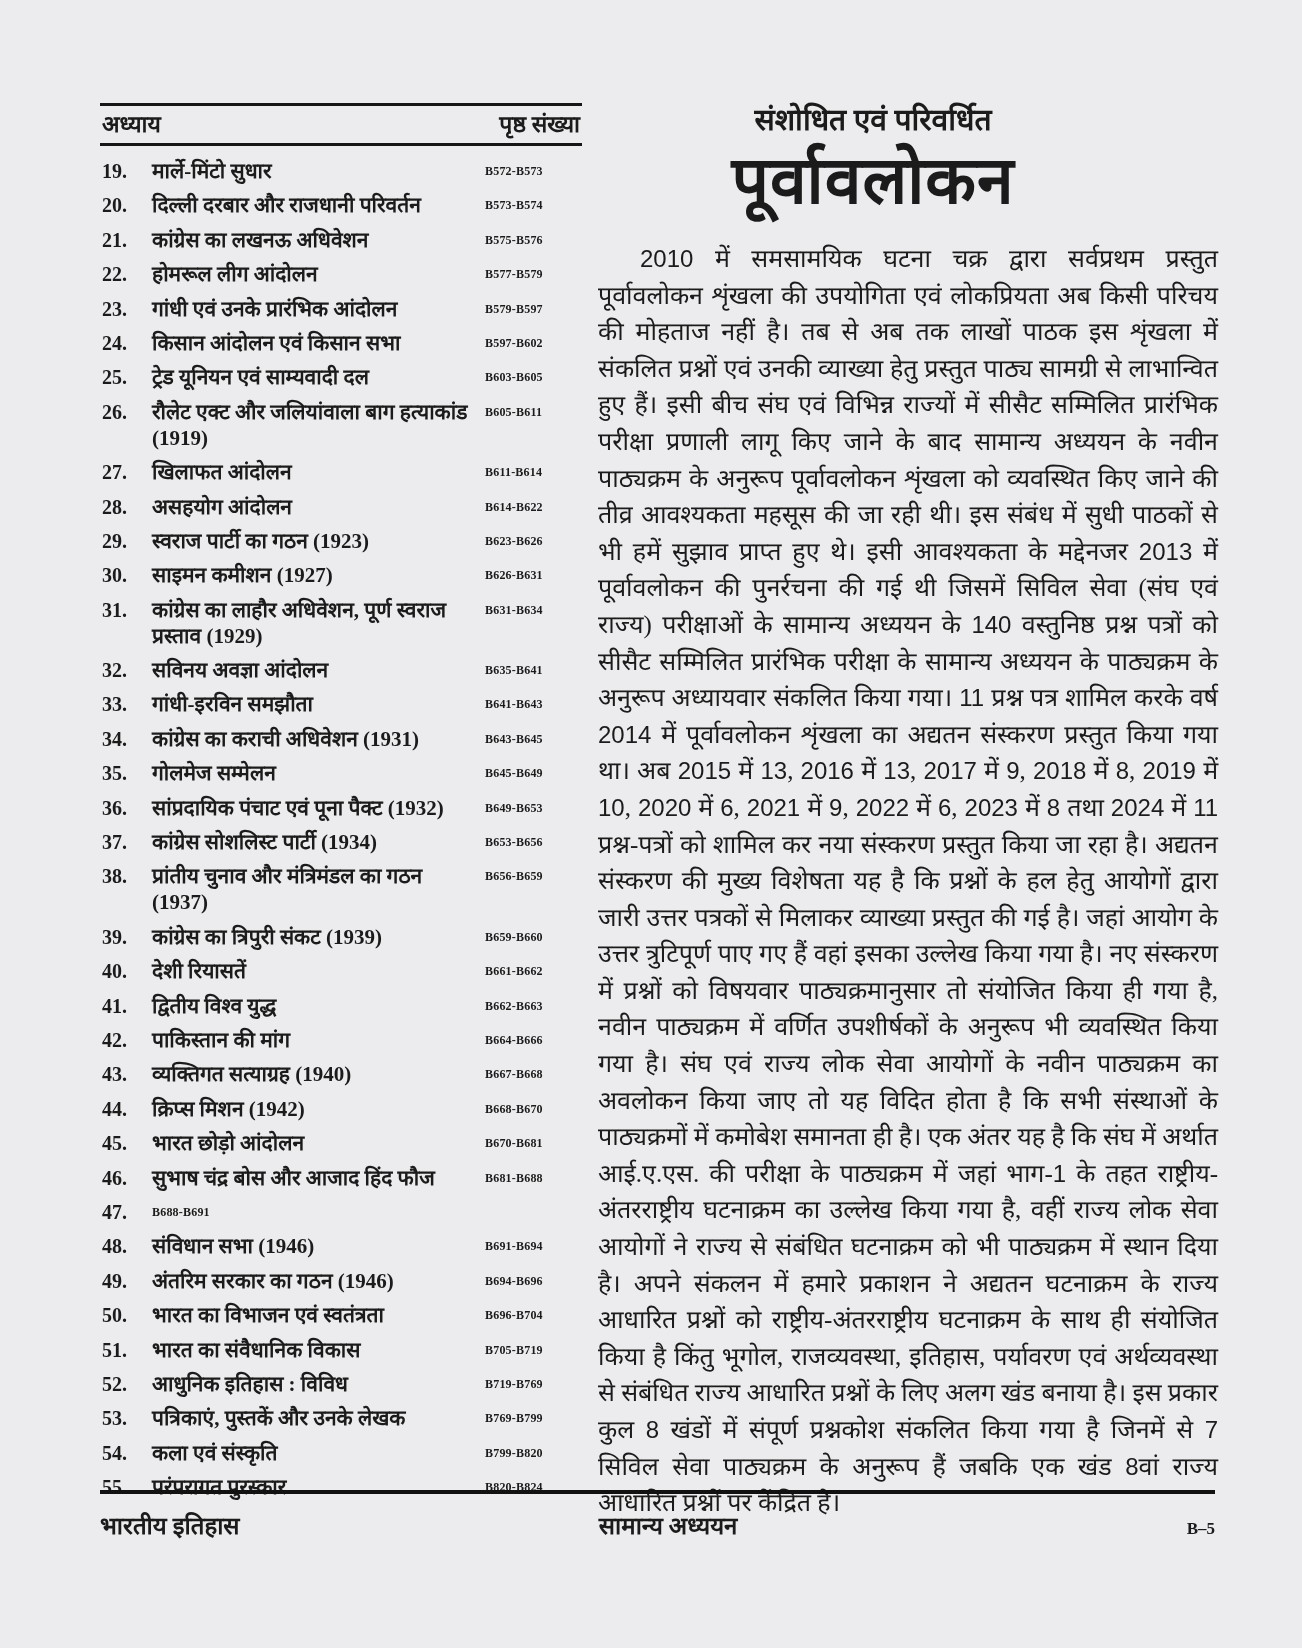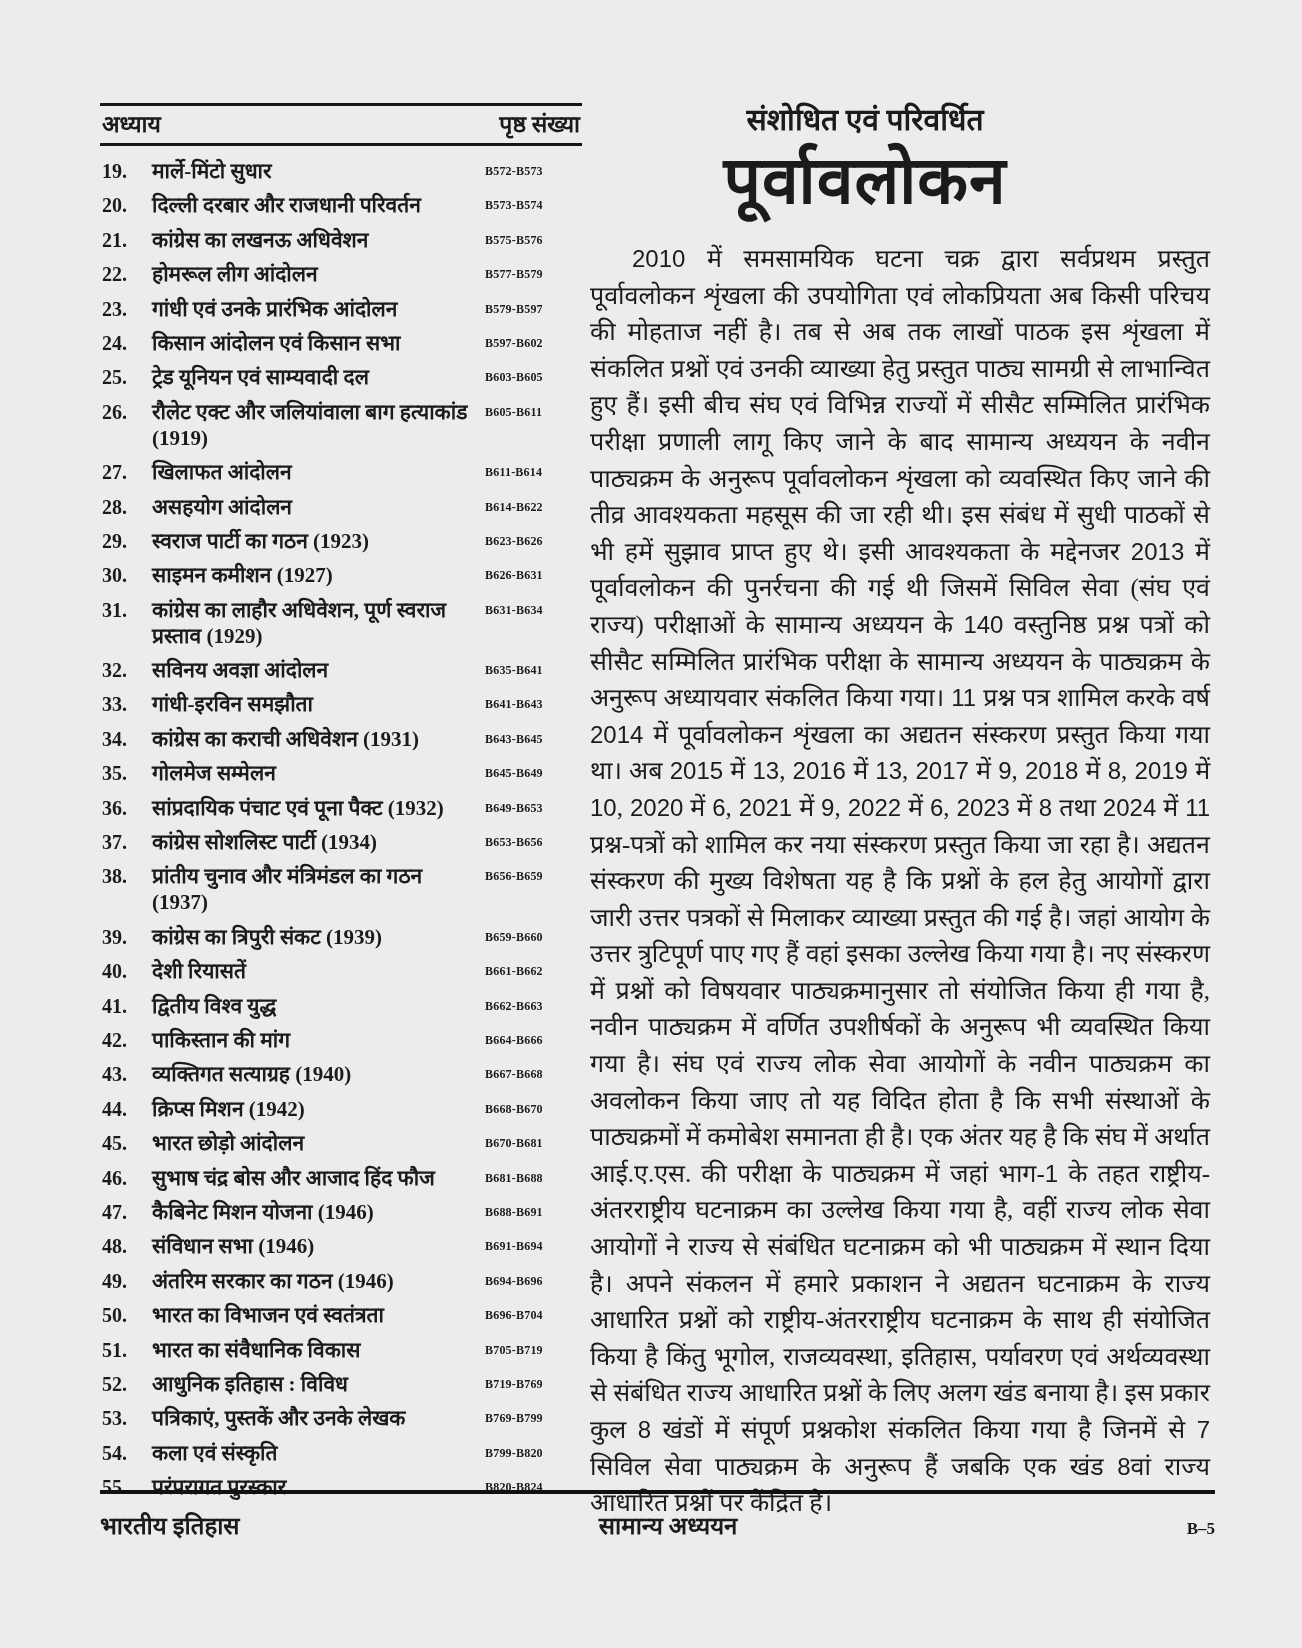--- a/index.html
+++ b/index.html
@@ -8,21 +8,21 @@
     background:#ececee;
     font-family:"Liberation Serif","DejaVu Serif",serif;
     color:#1b1b1b;
     overflow:hidden;
     position:relative;
   }
   .page{
     position:absolute;left:100px;top:103px;
     width:1115px;
   }
-  .cols{display:flex;gap:8px;}
+  .cols{display:flex;gap:16px;}
   
   .toc{width:482px;flex:0 0 482px;}
   .toc-head{
     border-top:3px solid #161616;
     border-bottom:3px solid #161616;
     display:flex;justify-content:space-between;align-items:center;
     padding:5px 2px 4px 2px;
     font-weight:bold;font-size:23px;line-height:28px;
   }
   .toc-body{padding-top:8px;font-weight:bold;}
@@ -240,21 +240,20 @@
   </div>
 
   <div class="toc-row">
     <span class="t-num">46.</span>
     <span class="t-title">सुभाष चंद्र बोस और आजाद हिंद फौज</span>
     <span class="t-pages">B681-B688</span>
   </div>
 
   <div class="toc-row">
     <span class="t-num">47.</span>
-    <span class="t-title">कैबिनेट मिशन योजना (1946)</span>
     <span class="t-pages">B688-B691</span>
   </div>
 
   <div class="toc-row">
     <span class="t-num">48.</span>
     <span class="t-title">संविधान सभा (1946)</span>
     <span class="t-pages">B691-B694</span>
   </div>
 
   <div class="toc-row">

